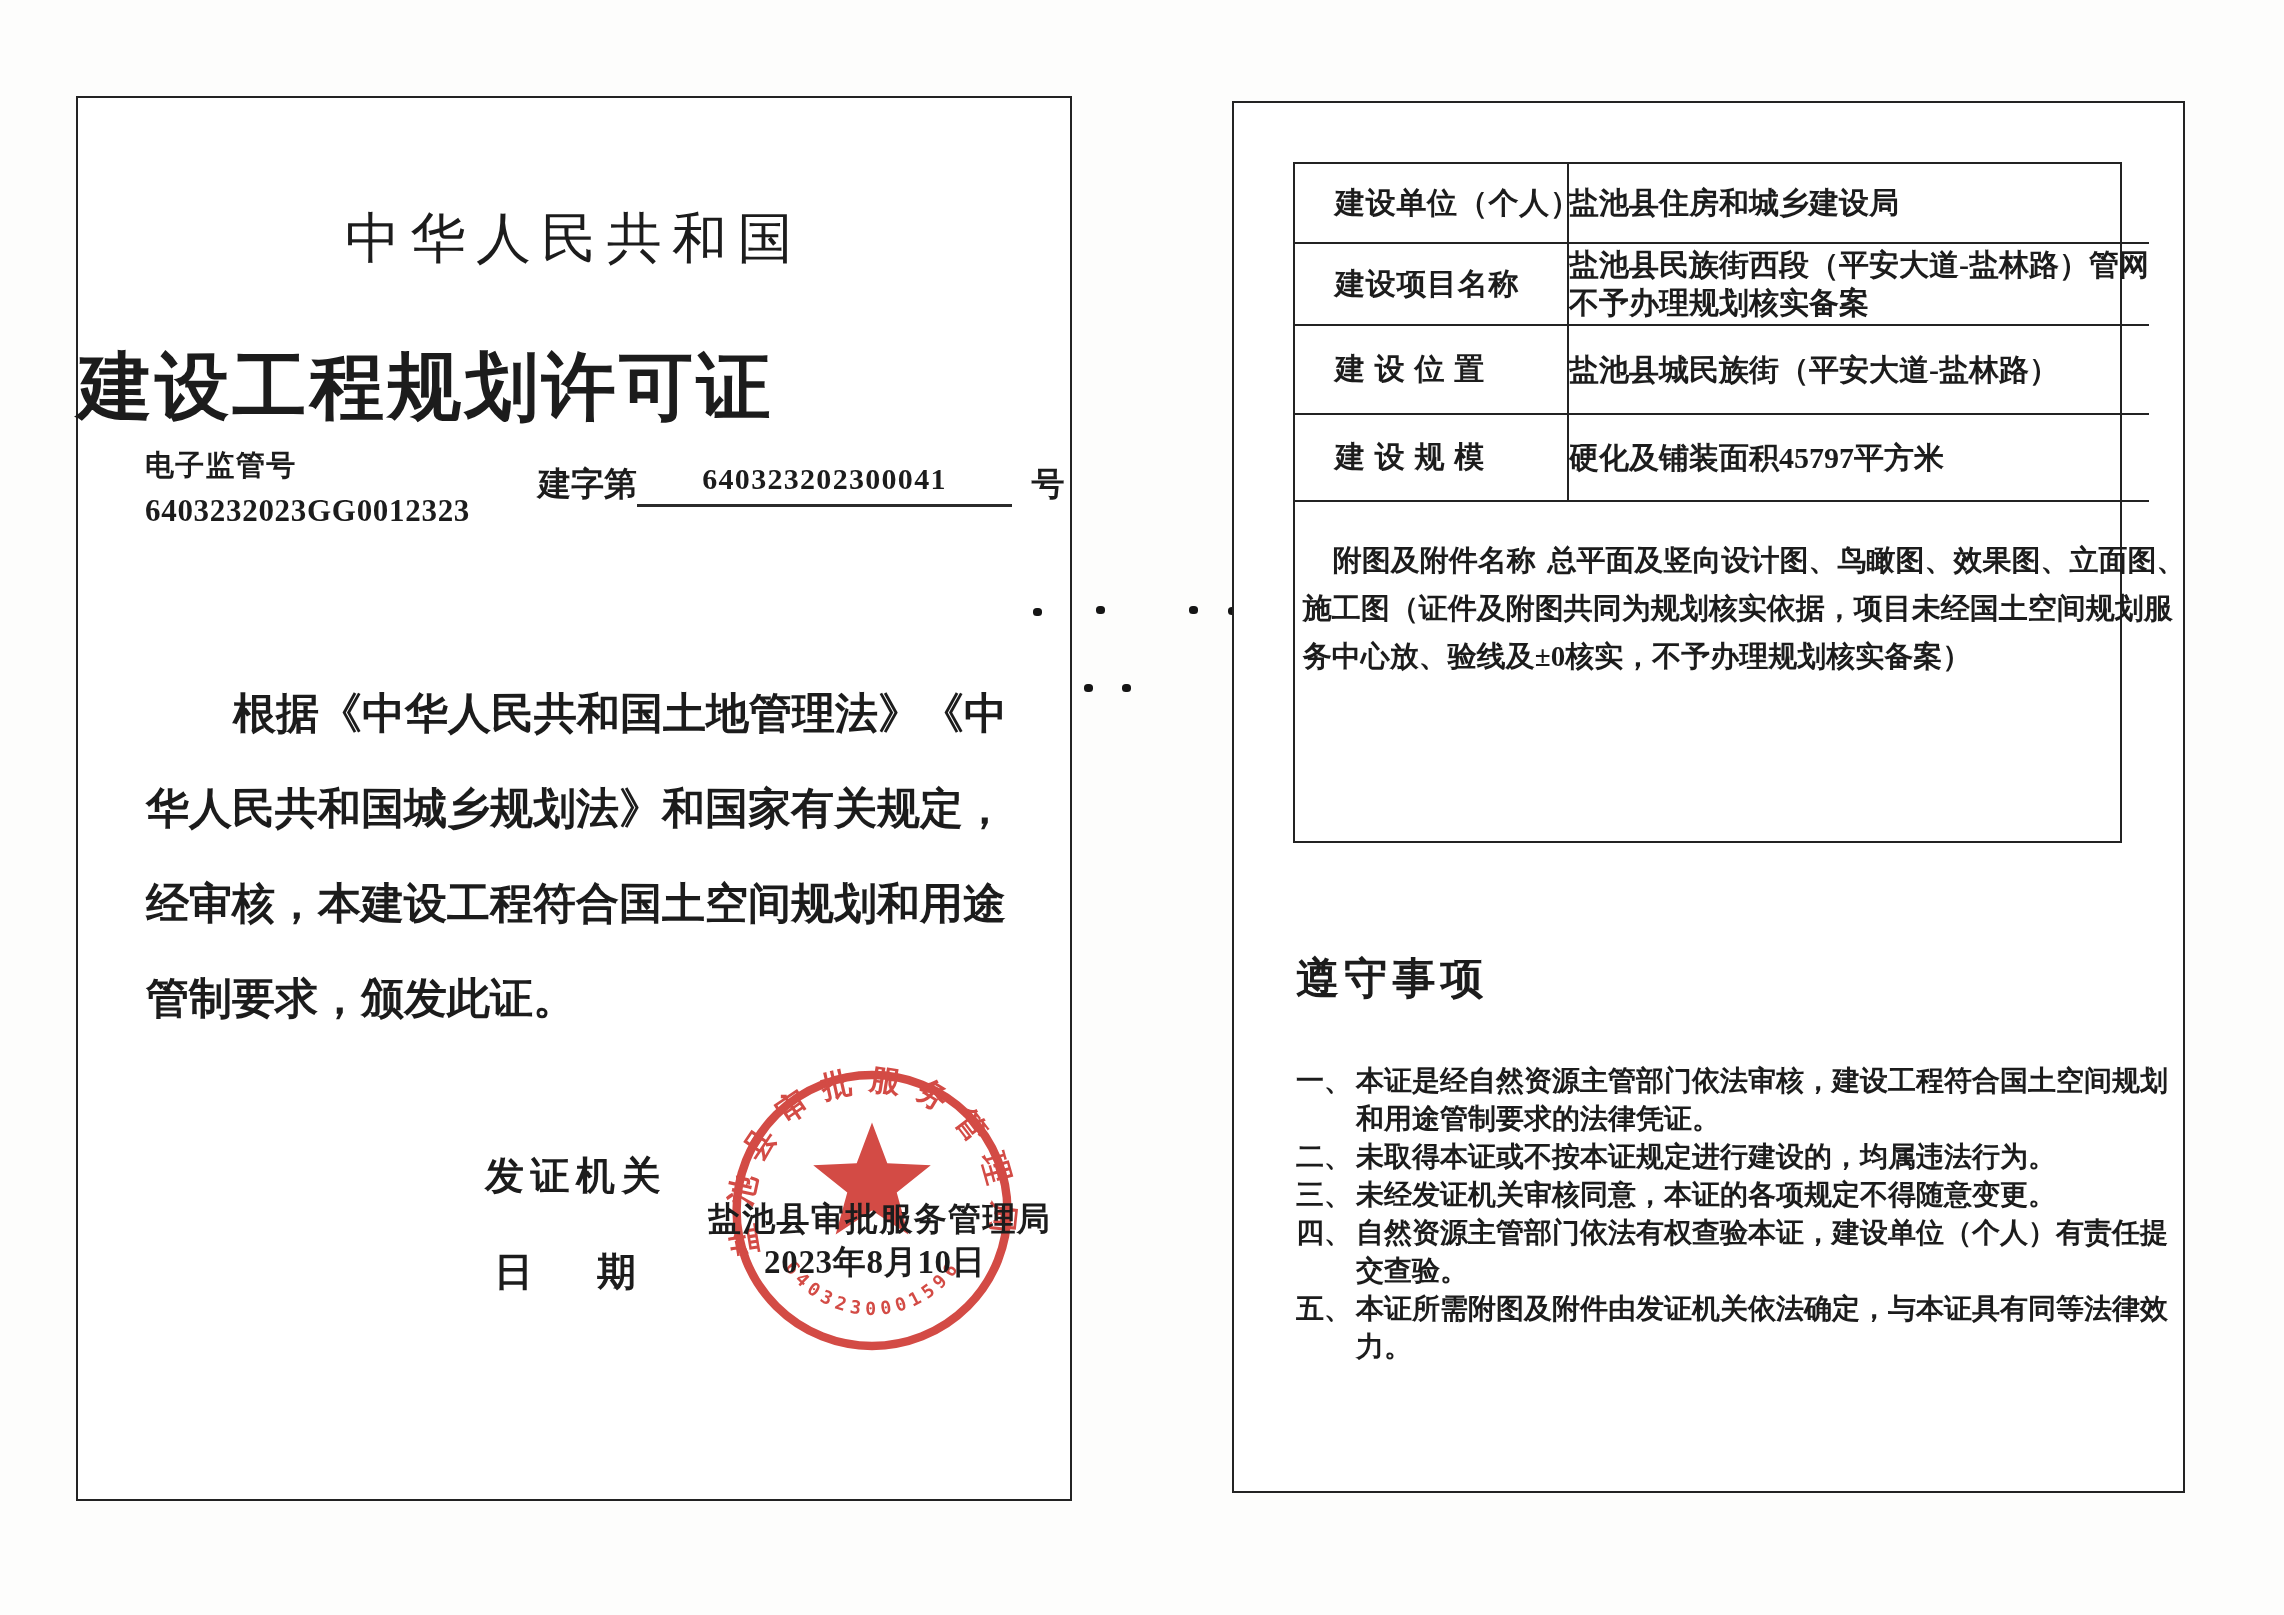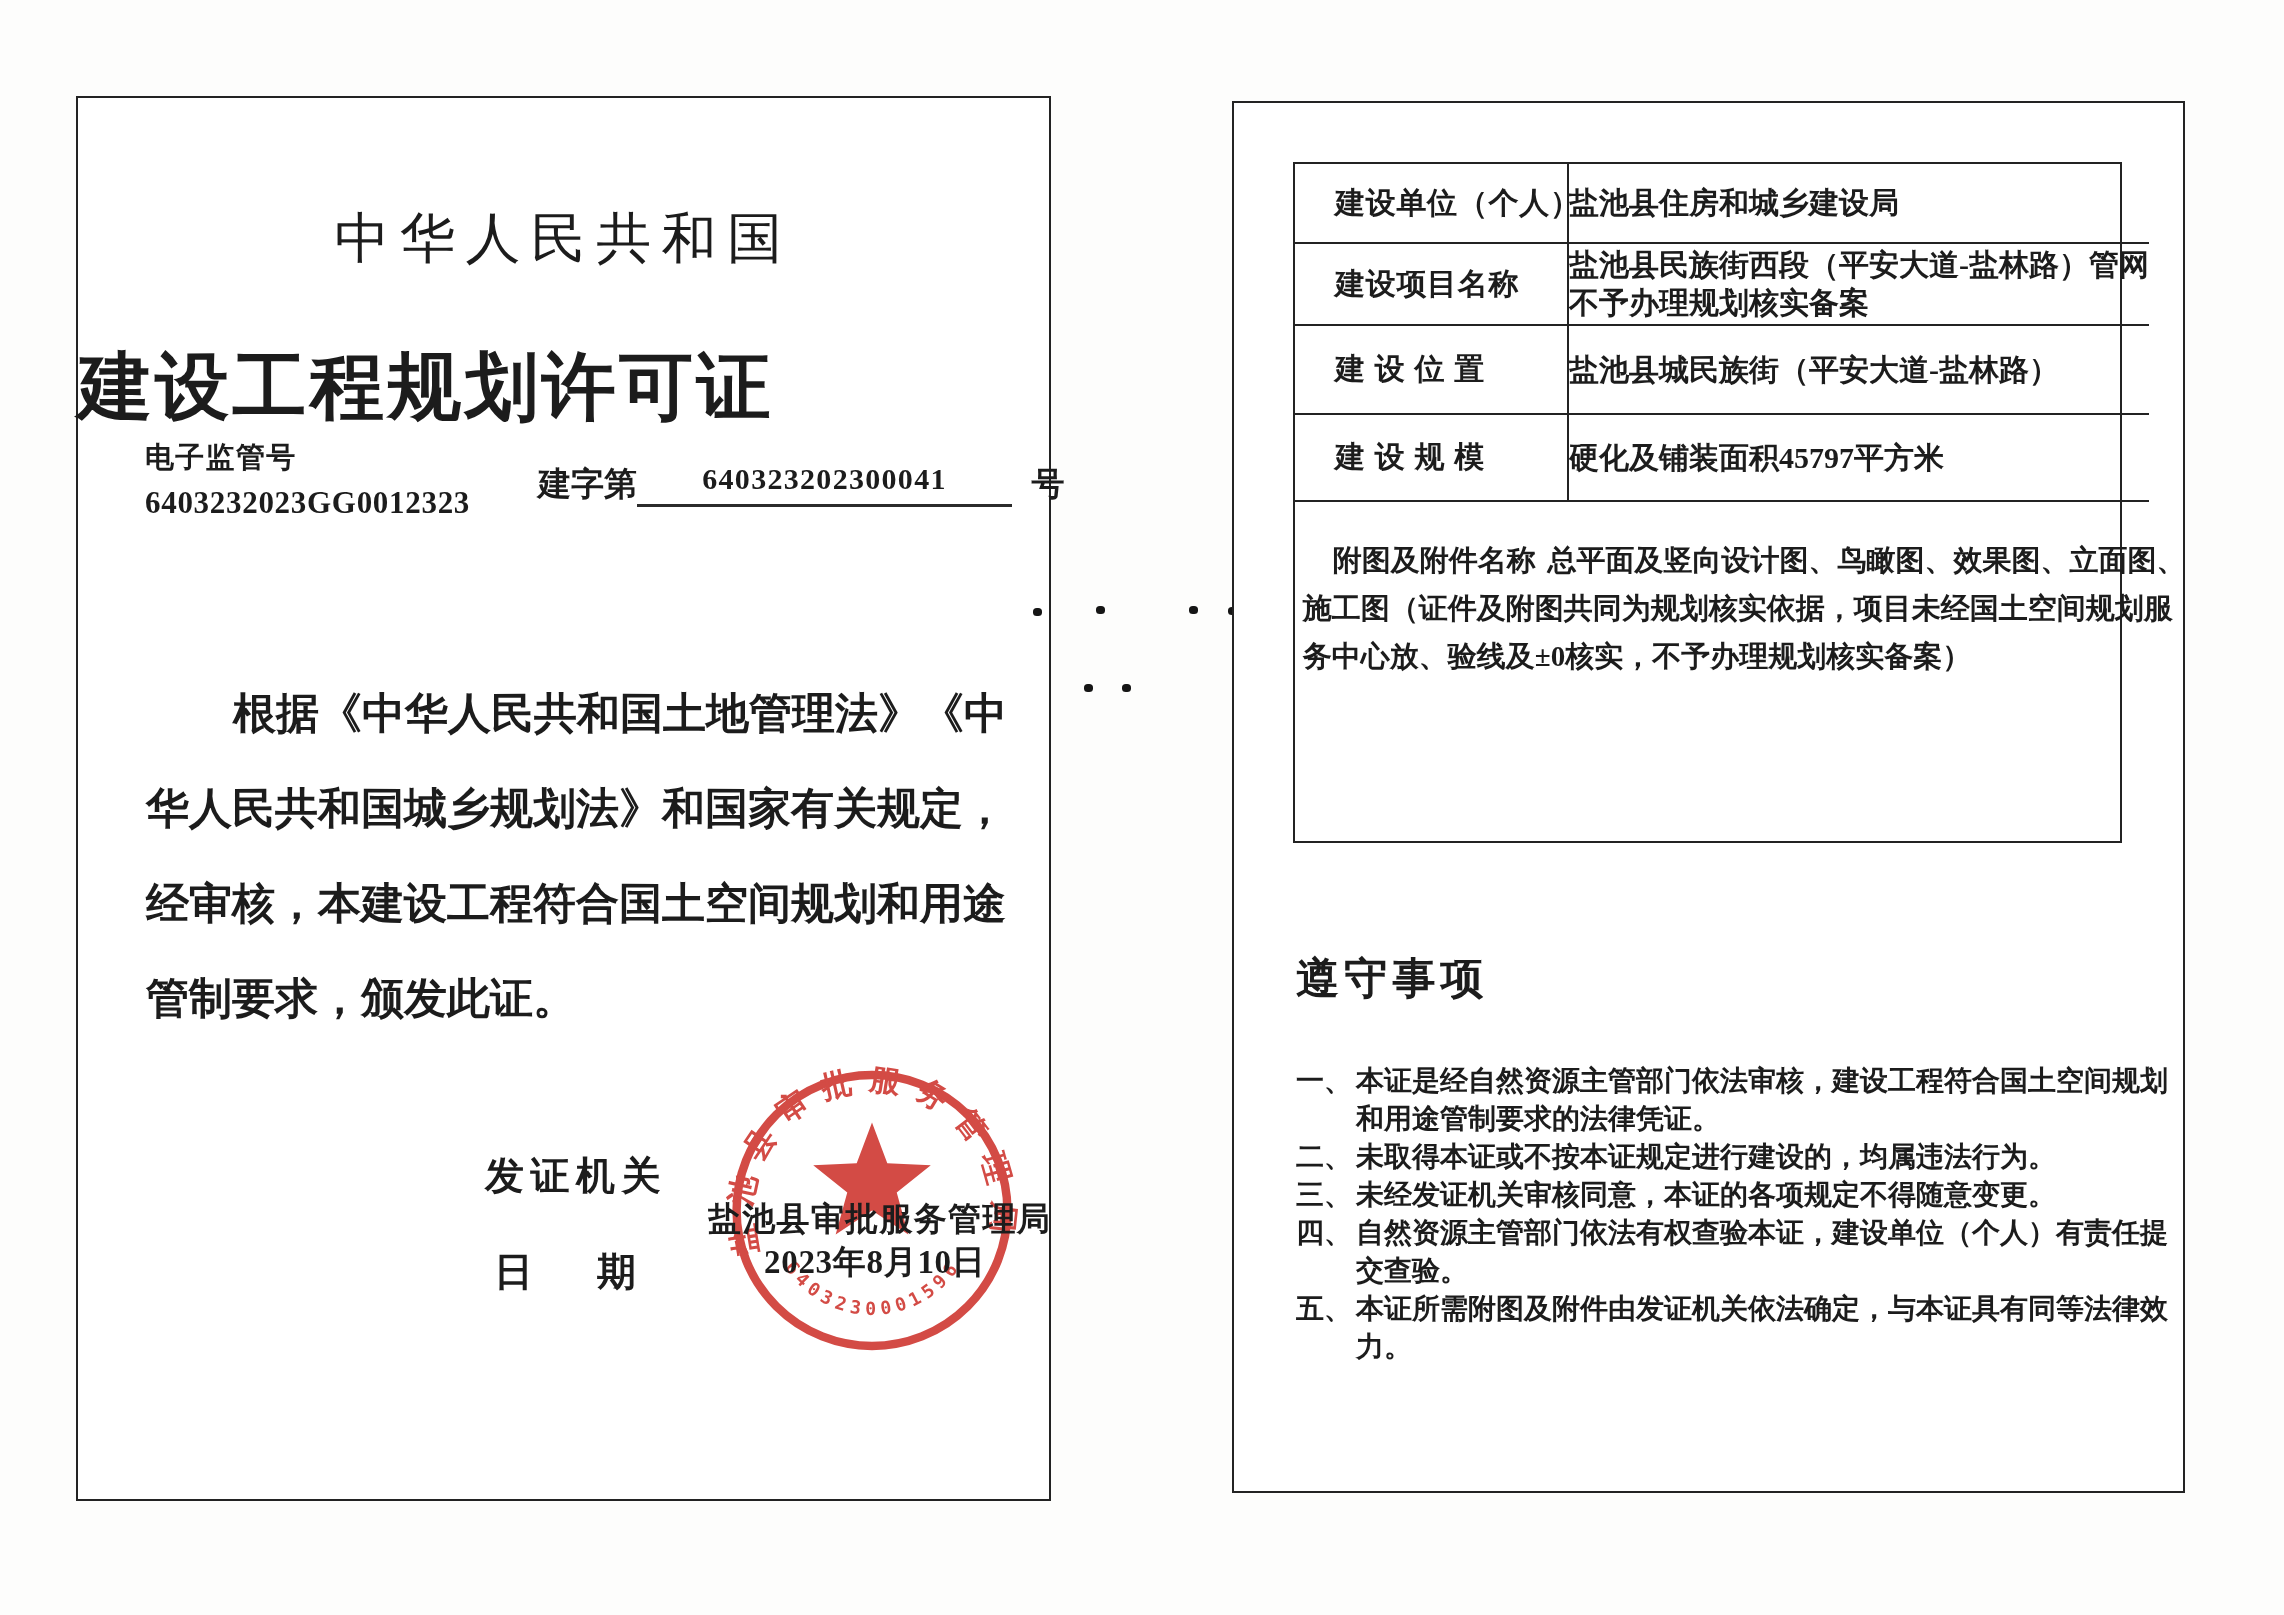--- a/index.html
+++ b/index.html
@@ -1,34 +1,34 @@
 <!DOCTYPE html>
 <html style="font-size:10.4px"><head>
 <meta charset="utf-8">
 <style>
   html,body{margin:0;padding:0;background:#ffffff;}
   #canvas{
     position:relative;width:2284px;height:1616px;background:#fdfdfc;overflow:hidden;
     font-family:"Liberation Sans","DejaVu Sans",sans-serif;color:#1c1c1c;
   }
   .page{position:absolute;background:#ffffff;border:2.6px solid #232323;}
-  #page-left{left:76px;top:96px;width:971px;height:1401px;}
+  #page-left{left:76px;top:96px;width:971px;height:1401px;padding-left:21px;}
   #page-right{left:1232px;top:101px;width:949px;height:1388px;}
 
   
   .country-title{
     position:absolute;left:0;top:104px;width:100%;text-align:center;
     font-family:"Liberation Serif","DejaVu Serif",serif;font-size:55px;font-weight:500;
     letter-spacing:10.4px;white-space:nowrap;
   }
   .cert-title{
     position:absolute;left:0;top:240px;width:100%;text-align:left;
     font-size:74px;font-weight:900;letter-spacing:3.3px;white-space:nowrap;
   }
-  .supervision{position:absolute;left:67px;top:340px;}
+  .supervision{position:absolute;left:67px;top:348px;}
   .supervision .lbl{font-size:29px;font-weight:700;letter-spacing:1.3px;}
   .supervision .num{font-family:"Liberation Serif","DejaVu Serif",serif;font-size:31px;font-weight:600;margin-top:6.5px;letter-spacing:0.7px;}
   .permit-line{position:absolute;left:460px;top:364px;display:flex;align-items:flex-end;}
   .permit-line .prefix,.permit-line .suffix{
     font-family:"Liberation Serif","DejaVu Serif",serif;font-size:33px;font-weight:600;white-space:nowrap;
   }
   .permit-line .blank{
     width:375px;border-bottom:3.3px solid #2b2b2b;text-align:center;
     font-family:"Liberation Serif","DejaVu Serif",serif;font-size:30px;font-weight:700;
     padding-bottom:7.8px;letter-spacing:1.3px;

